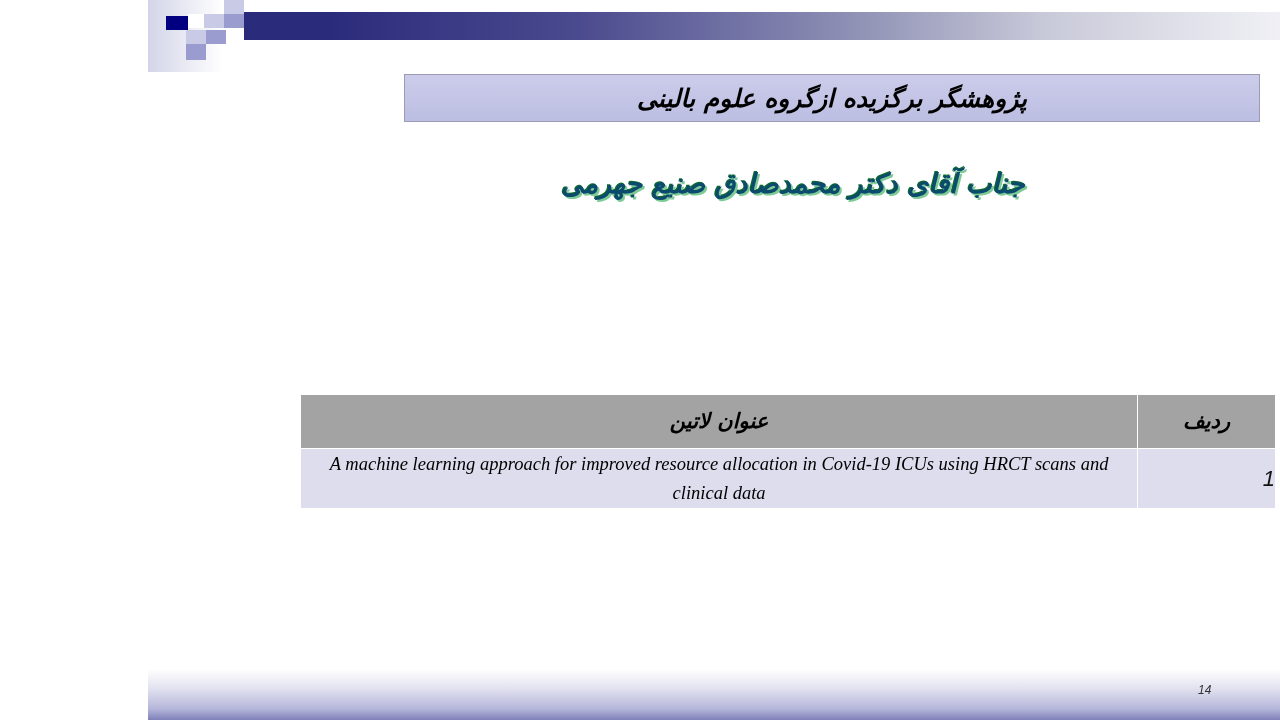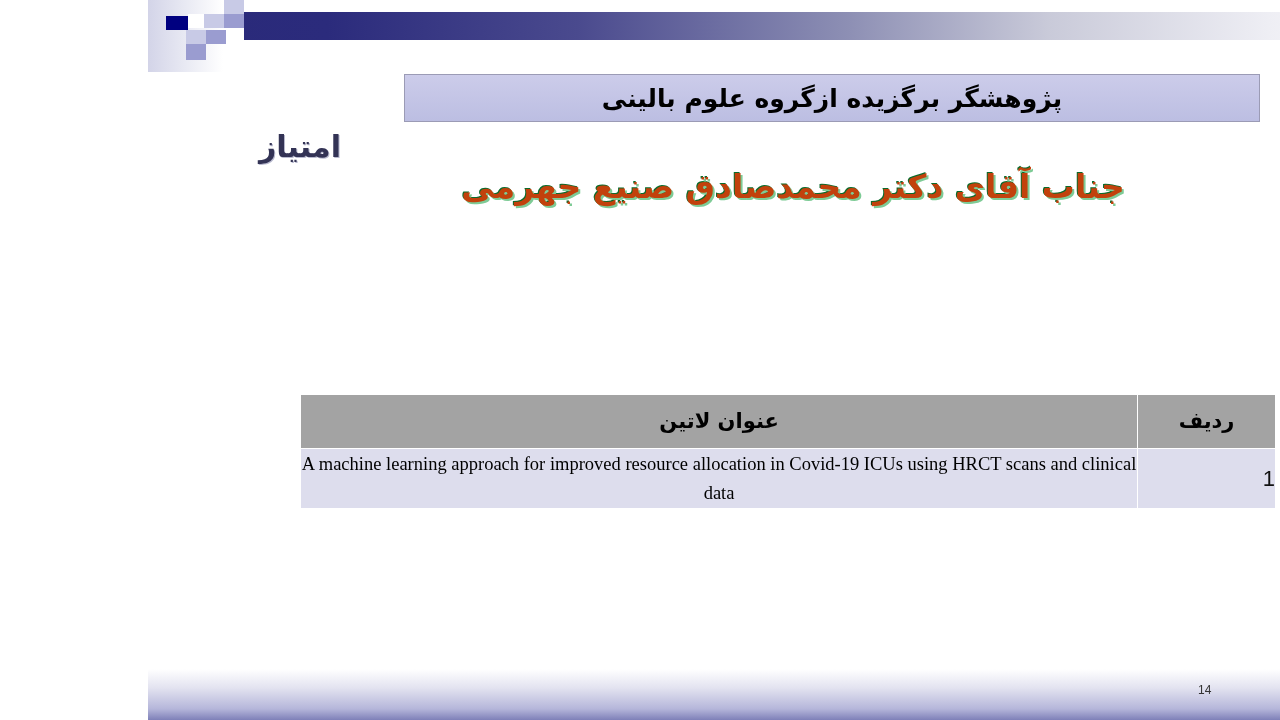--- a/index.html
+++ b/index.html
@@ -11,20 +11,21 @@
     overflow: hidden;
     background: #ffffff;
     font-family: "Liberation Sans", sans-serif;
   }
 
   .slide {
     position: relative;
     width: 1132px;
     height: 720px;
     background: #ffffff;
+    font-style: italic;
   }
 
   
   .top-band {
     position: absolute;
     left: 0;
     top: 12px;
     width: 1280px;
     height: 28px;
     background: linear-gradient(to right,
@@ -103,23 +104,23 @@
   .name-line {
     position: absolute;
     left: 230px;
     top: 168px;
     width: 830px;
     text-align: center;
     direction: rtl;
   }
   .name-text {
     font-family: "DejaVu Sans", sans-serif;
-    font-size: 33px;
-    font-weight: bold;
-    color: #c2410c;
+    font-size: 27px;
+    font-weight: bold;
+    color: #0c4a6e;
     text-shadow: 2px 2px 0 #7ecb96, -1px -1px 0 #0a6b2c;
     line-height: 1.15;
     white-space: nowrap;
   }
 
   
   .q1-box {
     position: absolute;
     left: 266px;
     top: 318px;
@@ -238,21 +239,20 @@
   <div class="deco-sq sq-white" style="left:40px; top:14px; width:16px; height:14px; z-index:2;"></div>
   <div class="deco-sq sq-light" style="left:38px; top:30px; width:20px; height:14px; z-index:2;"></div>
   <div class="deco-sq sq-mid" style="left:58px; top:30px; width:20px; height:14px; z-index:2;"></div>
   <div class="deco-sq sq-mid" style="left:38px; top:44px; width:20px; height:16px; z-index:2;"></div>
 
   <div class="title-box">
     <span class="title-text">پژوهشگر برگزیده ازگروه علوم بالینی</span>
   </div>
 
   <div class="score-block">
-    <div class="score-label">امتیاز</div>
   </div>
 
   <div class="name-line">
     <span class="name-text">جناب آقای دکتر محمدصادق صنیع جهرمی</span>
   </div>
 
 
   <table class="paper-table">
     <thead>
       <tr>

